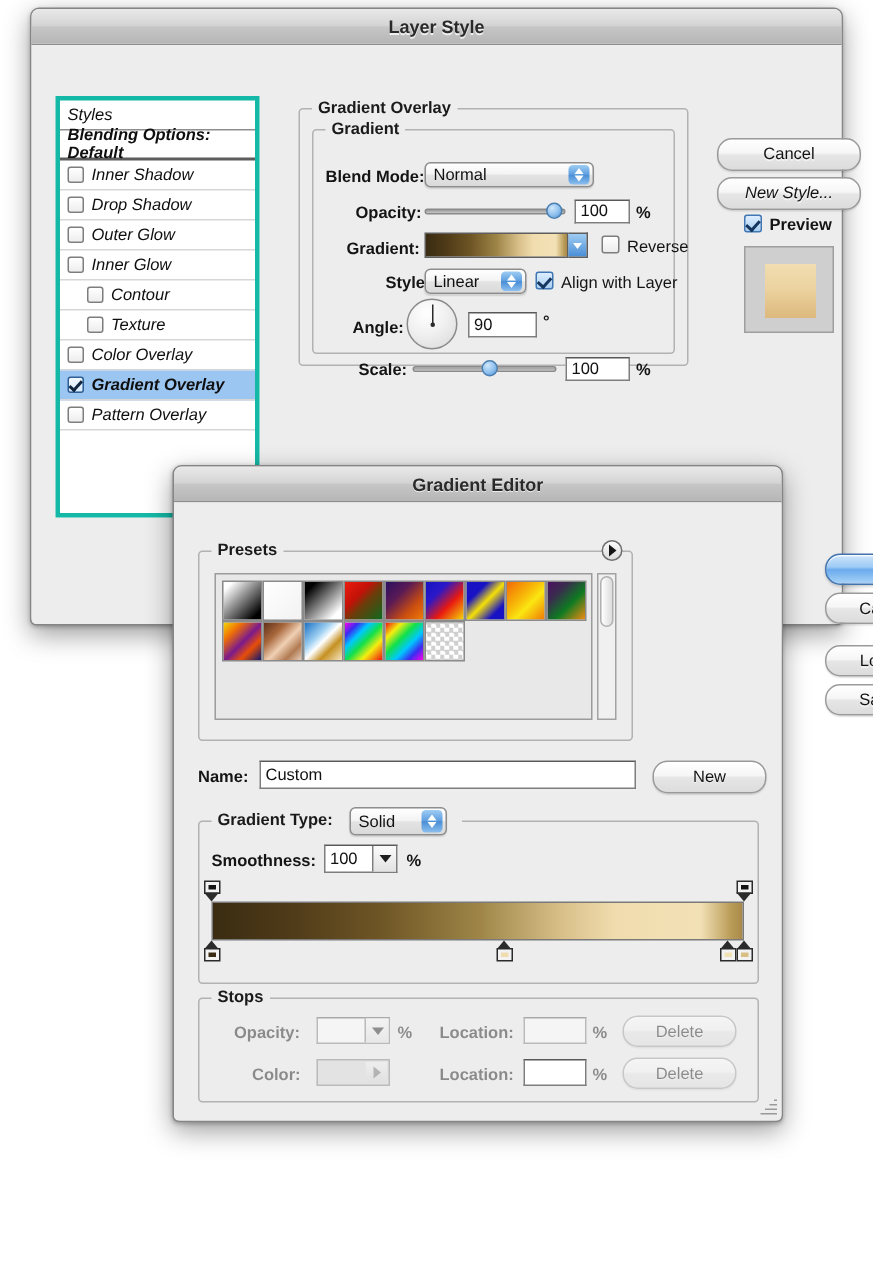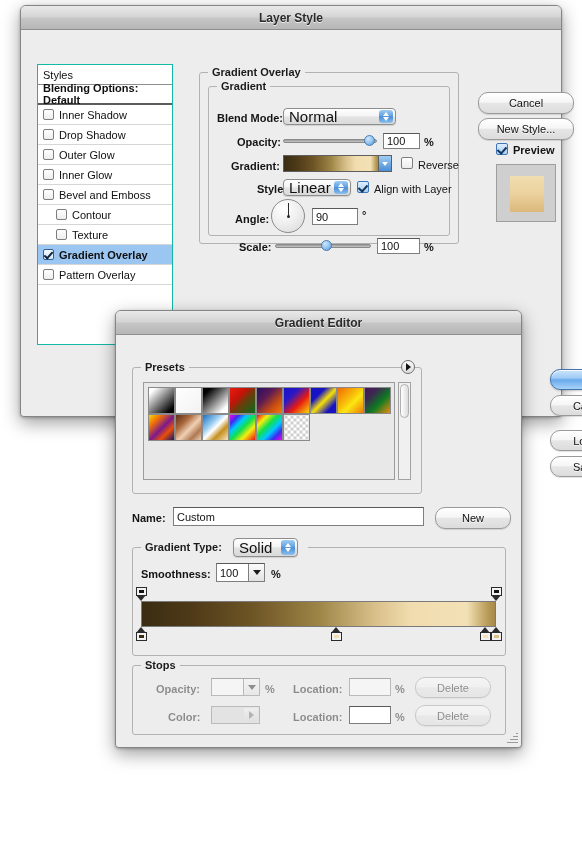--- a/index.html
+++ b/index.html
@@ -75,21 +75,21 @@
     font-size: 11px; color: #111;
     display:flex; align-items:center;
     padding: 0 3px;
     box-sizing: border-box;
   }
   .popup {
     position: absolute;
     border: 1px solid #8d8d8d;
     border-radius: 4px;
     background: linear-gradient(to bottom, #ffffff 0%, #f4f4f4 46%, #e3e3e3 53%, #dadada 100%);
-    font-size: 15px; color: #111;
+    font-size: 11px; color: #111;
     display:flex; align-items:center;
     padding-left: 5px;
     box-sizing: border-box;
     box-shadow: 0 1px 1px rgba(0,0,0,0.12);
   }
   .popup .arrows {
     position:absolute; right:2px; top:1px; bottom:1px; width:14px;
     border-radius:3px;
     background: linear-gradient(to bottom, #9fcdf3 0%, #5e9fe0 48%, #4a8ed6 52%, #8cc0ef 100%);
     display:flex; flex-direction:column; align-items:center; justify-content:center;
@@ -130,21 +130,21 @@
   .slider { position:absolute; height:4px; border-radius:2px;
     background: linear-gradient(to bottom,#9a9a9a,#c7c7c7);
     border:1px solid #8a8a8a; box-sizing:border-box;
   }
   .knob { position:absolute; width:11px; height:11px; border-radius:50%;
     background: radial-gradient(circle at 35% 30%, #cfe7fb 0%, #8fc0ee 55%, #4b8ed3 100%);
     border:1px solid #4a7fb0; box-sizing:border-box;
   }
 
   
-  .stylelist { position:absolute; background:#fff; border:1px solid #14b8a6; box-sizing:border-box; }
+  .stylelist { position:absolute; background:#fff; border:3px solid #14b8a6; box-sizing:border-box;font-style:italic; }
   .srow { position:relative; height:20px; display:flex; align-items:center;
     border-bottom:1px solid #d6d6d6; font-size:11px; color:#0f0f0f; padding-left:5px; box-sizing:border-box;}
   .srow.hdr { font-weight:normal; border-bottom:1px solid #8e8e8e; }
   .srow.hdr2 { font-weight:bold; border-bottom:2px solid #5c5c5c; }
   .srow.sel { background:#9cc6f2; font-weight:bold; }
   .srow .cb {
     width:11px; height:11px; border:1px solid #7d7d7d; border-radius:2px; margin-right:5px;
     background: linear-gradient(to bottom,#ffffff,#ededed); position:relative; flex:0 0 auto; box-sizing:border-box;
   }
   .srow .cb.on { border-color:#2f5f95; background: linear-gradient(to bottom,#f2f8ff,#d9e9fa); }
@@ -213,31 +213,31 @@
               <span>Drop Shadow</span>
             </div>
             <div class="srow">
               <span class="cb"></span>
               <span>Outer Glow</span>
             </div>
             <div class="srow">
               <span class="cb"></span>
               <span>Inner Glow</span>
             </div>
-            <div class="srow">
-              <span class="cb"></span>
-              <span>Bevel and Emboss</span>
-            </div>
             <div class="srow indent">
               <span class="cb"></span>
               <span>Contour</span>
             </div>
             <div class="srow indent">
               <span class="cb"></span>
               <span>Texture</span>
+            </div>
+            <div class="srow">
+              <span class="cb"></span>
+              <span>Color Overlay</span>
             </div>
             <div class="srow sel">
               <span class="cb on"></span>
               <span>Gradient Overlay</span>
             </div>
             <div class="srow">
               <span class="cb"></span>
               <span>Pattern Overlay</span>
             </div>
           </div>
@@ -302,21 +302,21 @@
           <div class="txtfield" style="left:168px; top:151px; width:43px; height:16px;">
             <span>100</span>
           </div>
           <div class="lbl b" style="left:215px; top:154px;">%</div>
         </div>
       </div>
 
       <div class="btn" style="position:absolute; left:457px; top:62px; width:94px; height:20px;">
         <span>Cancel</span>
       </div>
-      <div class="btn" style="position:absolute; left:457px; top:88px; width:94px; height:20px;">
+      <div class="btn" style="position:absolute; left:457px; top:88px; width:94px; height:20px;font-style:italic;">
         <span>New Style...</span>
       </div>
       <div class="chk on" style="left:475px; top:113px;"></div>
       <div class="lbl b" style="left:492px; top:114px;">Preview</div>
       <div style="position:absolute; left:475px; top:134px; width:60px; height:58px; background:#cfcfcf; border:1px solid #9e9e9e; box-sizing:border-box;">
         <div id="ls-preview-chip" style="position: absolute; left: 13px; top: 11px; width: 34px; height: 36px; background: linear-gradient(rgb(241, 221, 176) 0%, rgb(236, 211, 160) 45%, rgb(220, 184, 124) 100%);"></div>
       </div>
     </div>
   </div>
 

